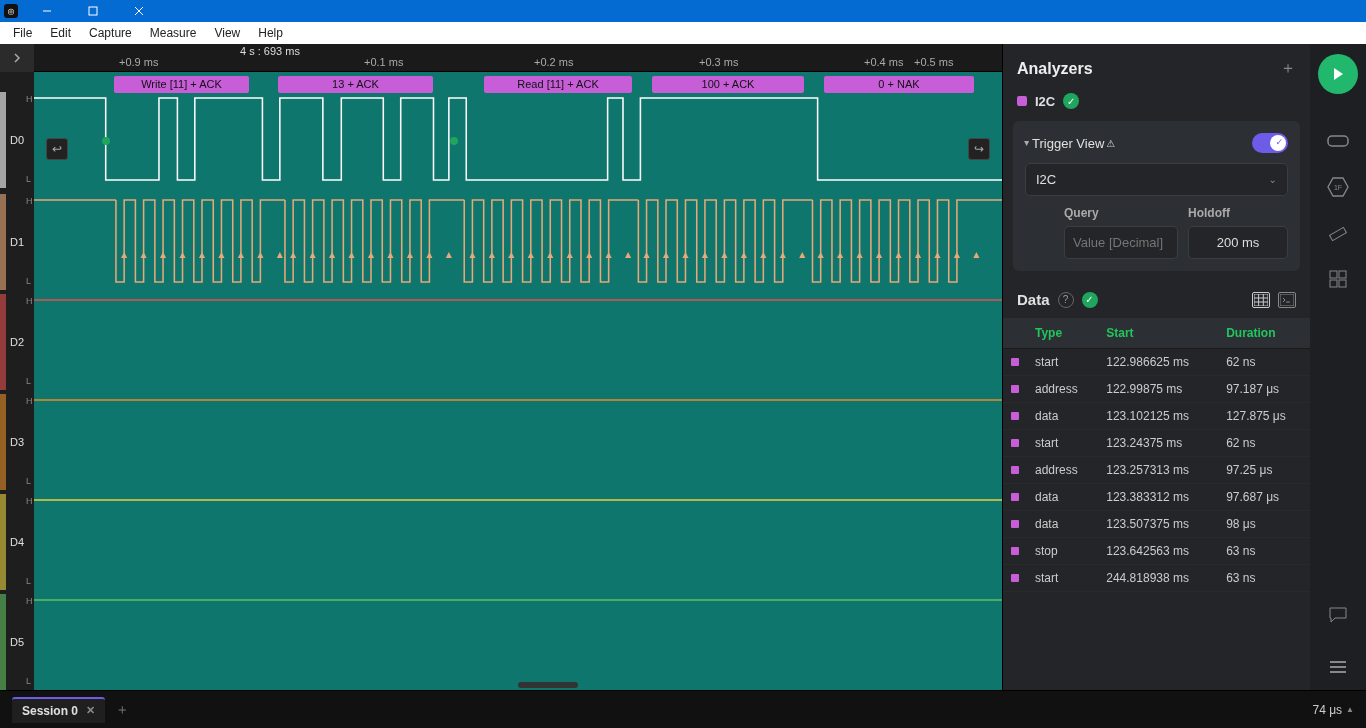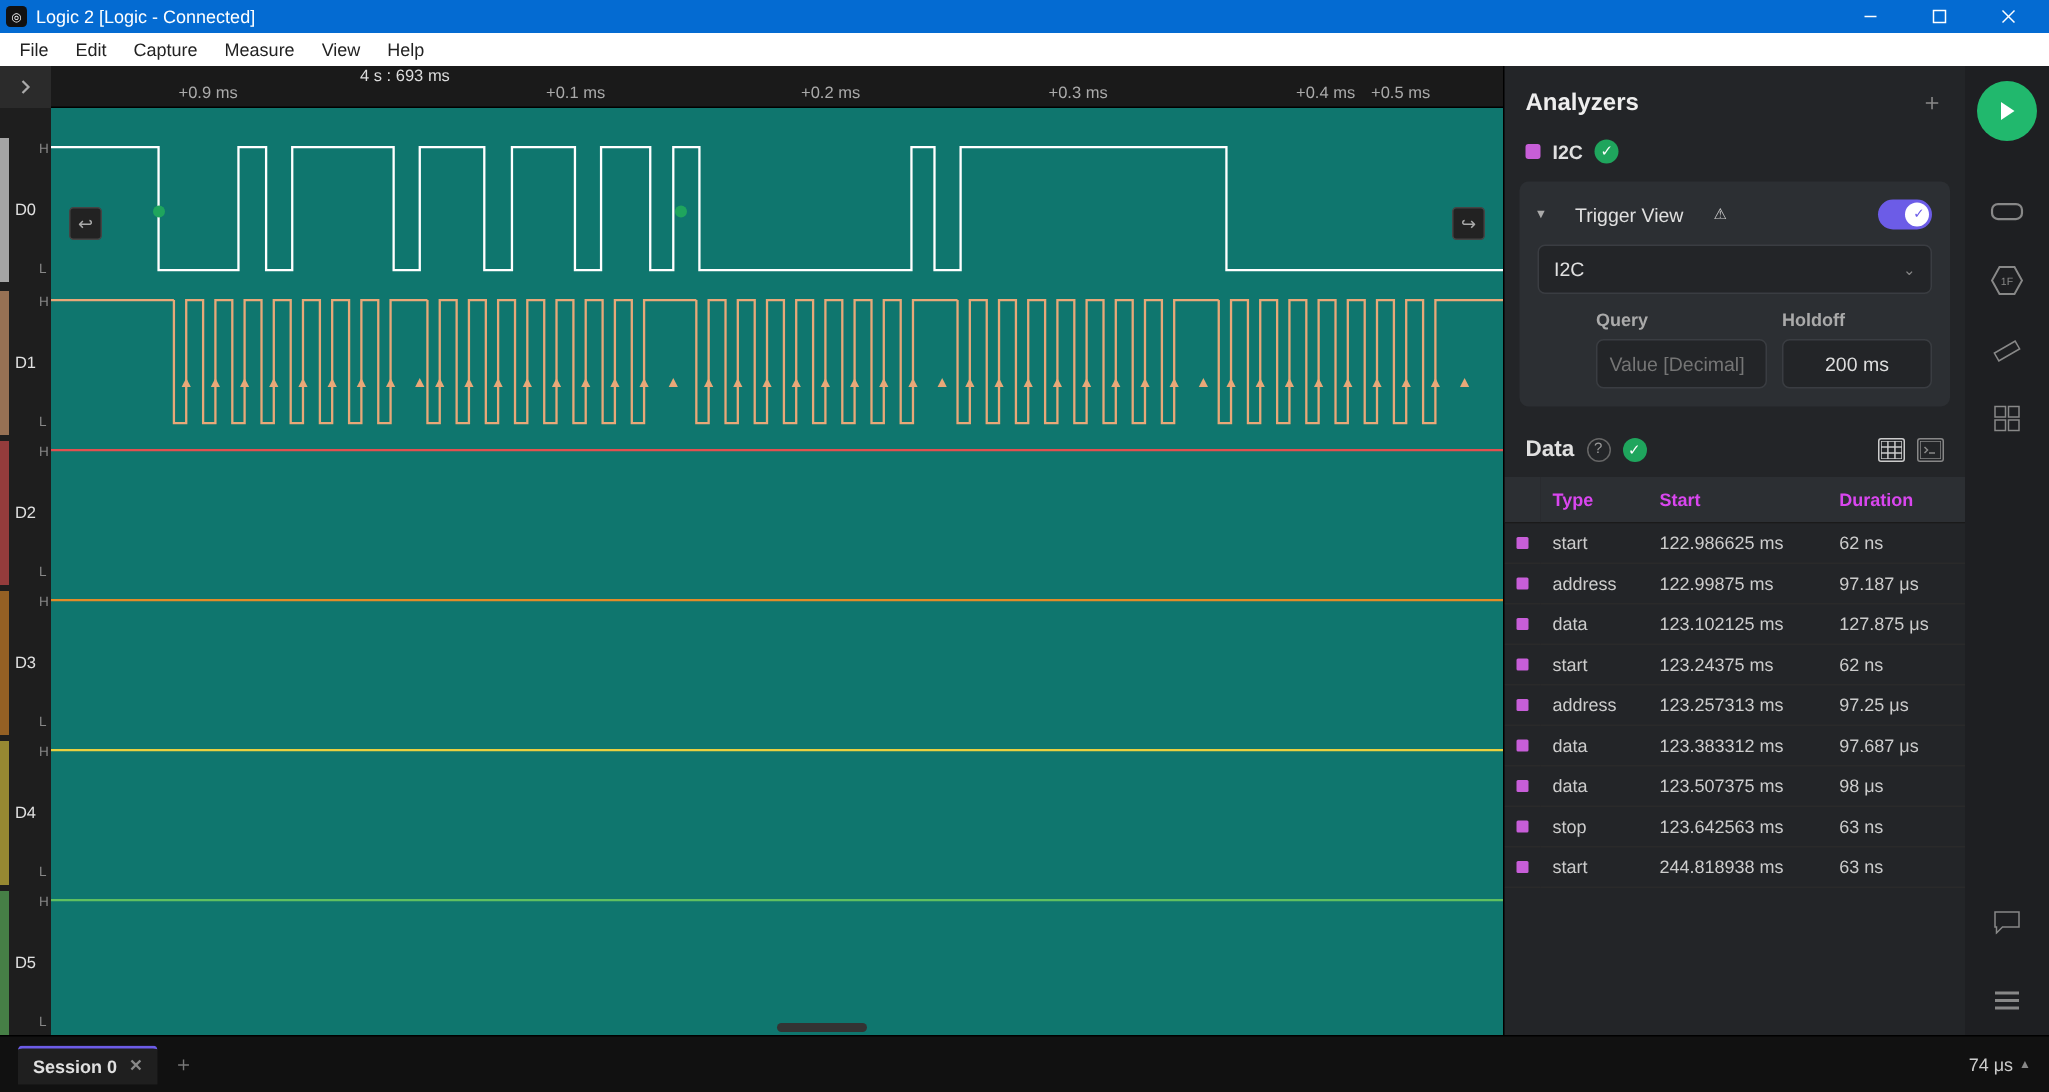--- a/index.html
+++ b/index.html
@@ -44,21 +44,21 @@
 .rp-header { display:flex; align-items:center; justify-content:space-between; padding:14px 14px 10px 14px; }
 .rp-header h2 { font-size:16px; font-weight:600; color:#eee; }
 .rp-plus { color:#888; font-size:16px; }
 
 .analyzer-chip { display:flex; align-items:center; padding:4px 14px 12px 14px; gap:8px; }
 .dot-pink { width:10px; height:10px; background:#c75ed8; border-radius:2px; }
 .check-badge { width:16px; height:16px; background:#1fa55d; border-radius:50%; display:flex; align-items:center; justify-content:center; font-size:10px; color:#fff; }
 
 .trigger-card { background:#2c2f33; margin:0 10px 14px 10px; border-radius:6px; padding:12px; }
 .trigger-head { display:flex; align-items:center; justify-content:space-between; margin-bottom:10px; }
-.trigger-head .lbl { display:flex; align-items:center; gap:20px; font-size:13px; }
+.trigger-head .lbl { display:flex; align-items:center; gap:2px; font-size:13px; }
 .chev { display:inline-block; transform:rotate(90deg); font-size:10px; color:#aaa; }
 .warn-ico { color:#ccc; font-size:10px; }
 .toggle { width:36px; height:20px; background:#6c5ce7; border-radius:10px; position:relative; }
 .toggle::after { content:""; position:absolute; right:2px; top:2px; width:16px; height:16px; background:#fff; border-radius:50%; }
 .toggle .chk { position:absolute; right:5px; top:4px; font-size:9px; color:#6c5ce7; z-index:1; }
 
 .trig-select { background:#232528; border:1px solid #3a3d42; border-radius:5px; padding:8px 10px; display:flex; justify-content:space-between; align-items:center; margin-bottom:10px; font-size:13px; }
 .trig-row { display:flex; gap:10px;margin-left:39px; }
 .trig-col { flex:1; }
 .trig-col label { font-size:12px; color:#aaa; display:block; margin-bottom:6px; font-weight:600; }
@@ -71,21 +71,21 @@
 .data-header .spacer { flex:1; }
 .grid-ico, .term-ico { width:18px; height:16px; border:1px solid #888; border-radius:2px; display:flex; align-items:center; justify-content:center; font-size:9px; }
 .grid-ico.active { color:#fff; border-color:#ccc; }
 
 .search-row { display:flex; align-items:center; gap:6px; padding:0 14px 10px 14px; }
 .search-row input { flex:1; background:#2c2f33; border:none; border-radius:5px; padding:9px 10px; color:#888; font-size:13px; }
 .kebab { color:#888; font-size:14px; letter-spacing:-1px; }
 
 .data-table { flex:1; overflow-y:auto; }
 .data-table table { width:100%; border-collapse:collapse; font-size:12px; }
-.data-table th { text-align:left; padding:8px 8px; background:#2c2f33; font-weight:600; color:#d946ef; border-bottom:1px solid #1a1a1a; }
+.data-table th { text-align:left; padding:8px 8px; background:#2c2f33; font-weight:600; color:#22c55e; border-bottom:1px solid #1a1a1a; }
 .data-table td { padding:6px 8px; border-bottom:1px solid #2a2a2a; color:#ccc; }
 .data-table td.m { width:14px; }
 .data-table td.m .sq { width:8px; height:8px; background:#c75ed8; border-radius:1px; display:block; }
 
 
 .tool-rail { width:56px; background:#1e1f22; display:flex; flex-direction:column; align-items:center; padding-top:10px; gap:28px; }
 .play-btn { width:40px; height:40px; background:#21b86d; border-radius:50%; display:flex; align-items:center; justify-content:center; margin-bottom:10px; }
 .play-btn svg { width:16px; height:16px; fill:#fff; }
 .rail-ico { width:22px; height:18px; color:#888; display:flex; align-items:center; justify-content:center; }
 
@@ -99,21 +99,20 @@
 .zoom-lvl .chev2 { font-size:8px; color:#888; }
 
 
 .hscroll { position:absolute; bottom:2px; left:50%; width:60px; height:6px; background:#333; border-radius:3px; }
 </style>
 </head>
 <body>
 
 <div class="titlebar">
   <div class="app-ico">◎</div>
-  <div class="title">Logic 2 [Logic - Connected]</div>
   <div class="winbtn">
       <svg viewBox="0 0 10 10">
         <line x1="1" y1="5" x2="9" y2="5" stroke="#fff" stroke-width="1"></line>
       </svg>
     </div>
   <div class="winbtn">
       <svg viewBox="0 0 10 10">
         <rect x="1" y="1" width="8" height="8" fill="none" stroke="#fff" stroke-width="1"></rect>
       </svg>
     </div>
@@ -187,20 +186,27 @@
     <div class="ruler">
       <div class="cursor-lbl">4 s : 693 ms</div>
     <div class="tick" style="left: 85px;">+0.9 ms</div>
         <div class="tick" style="left: 330px;">+0.1 ms</div>
         <div class="tick" style="left: 500px;">+0.2 ms</div>
         <div class="tick" style="left: 665px;">+0.3 ms</div>
         <div class="tick" style="left: 830px;">+0.4 ms</div>
         <div class="tick" style="left: 880px;">+0.5 ms</div>
       </div>
 
+    <div class="decoders">
+        <div class="pkt" style="left: 80px; width: 135px;">Write [11] + ACK</div>
+        <div class="pkt" style="left: 244px; width: 155px;">13 + ACK</div>
+        <div class="pkt" style="left: 450px; width: 148px;">Read [11] + ACK</div>
+        <div class="pkt" style="left: 618px; width: 152px;">100 + ACK</div>
+        <div class="pkt" style="left: 790px; width: 150px;">0 + NAK</div>
+      </div>
 
     <div class="signal-row" style="top:48px;height:96px;">
       <svg viewBox="0 0 945 96" preserveAspectRatio="none">
         <g stroke="#fff" stroke-width="1.5" fill="none">
           <path d="M0 6 H70 V88 H122 V6 H140 V88 H157 V6 H223 V88 H240 V6 H282 V88 H300 V6 H341 V88 H358 V6 H390 V88 H405 V6 H422 V88 H560 V6 H575 V88 H592 V6 H765 V88 H945"></path>
         </g>
       </svg>
       <div class="nav-ico" style="top:46px;left:12px;">↩</div>
       <div class="nav-ico" style="top:46px;right:12px;">↪</div>
       <div style="position:absolute;top:45px;left:68px;width:8px;height:8px;background:#1fa55d;border-radius:50%;"></div>

